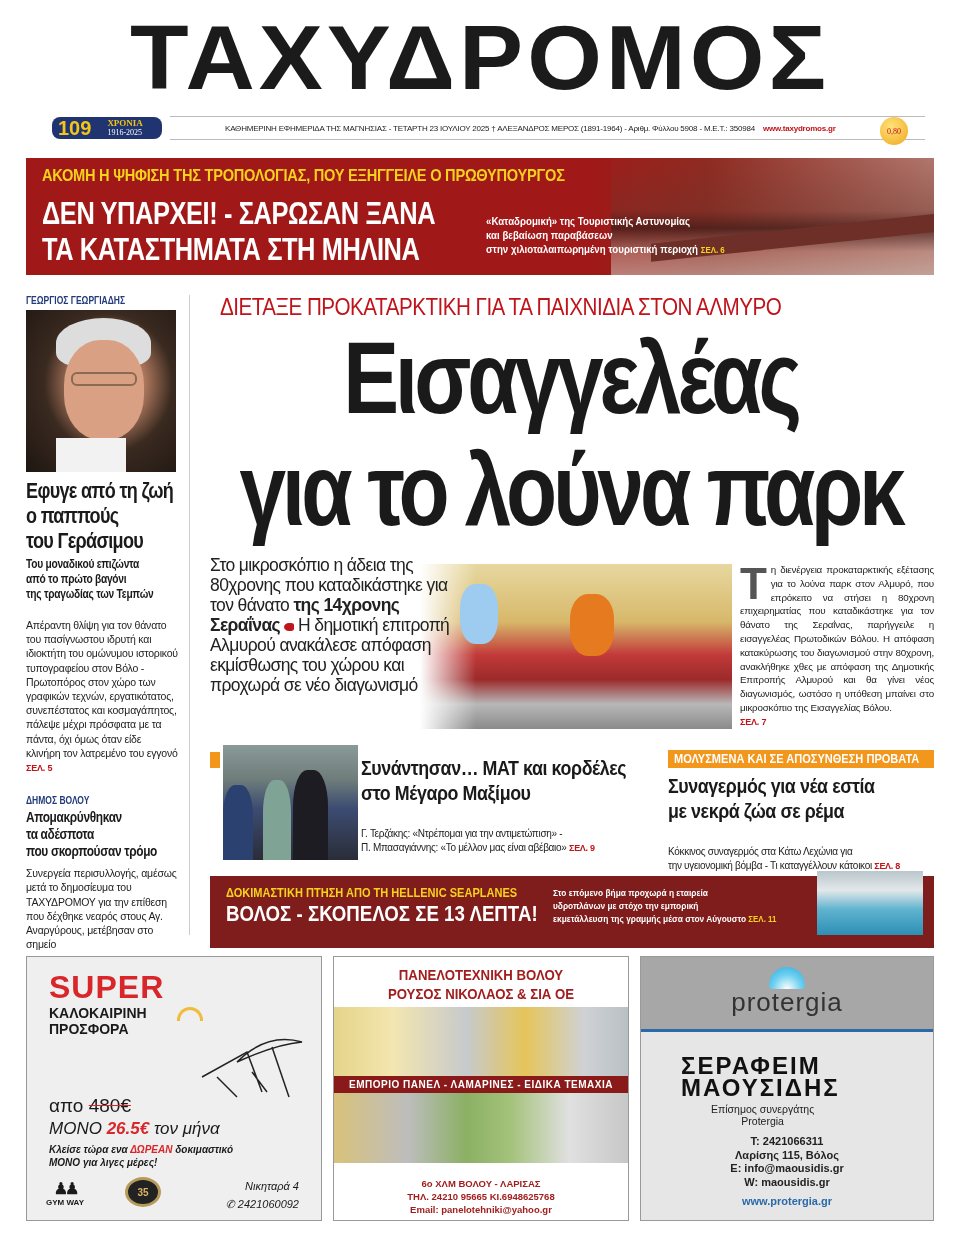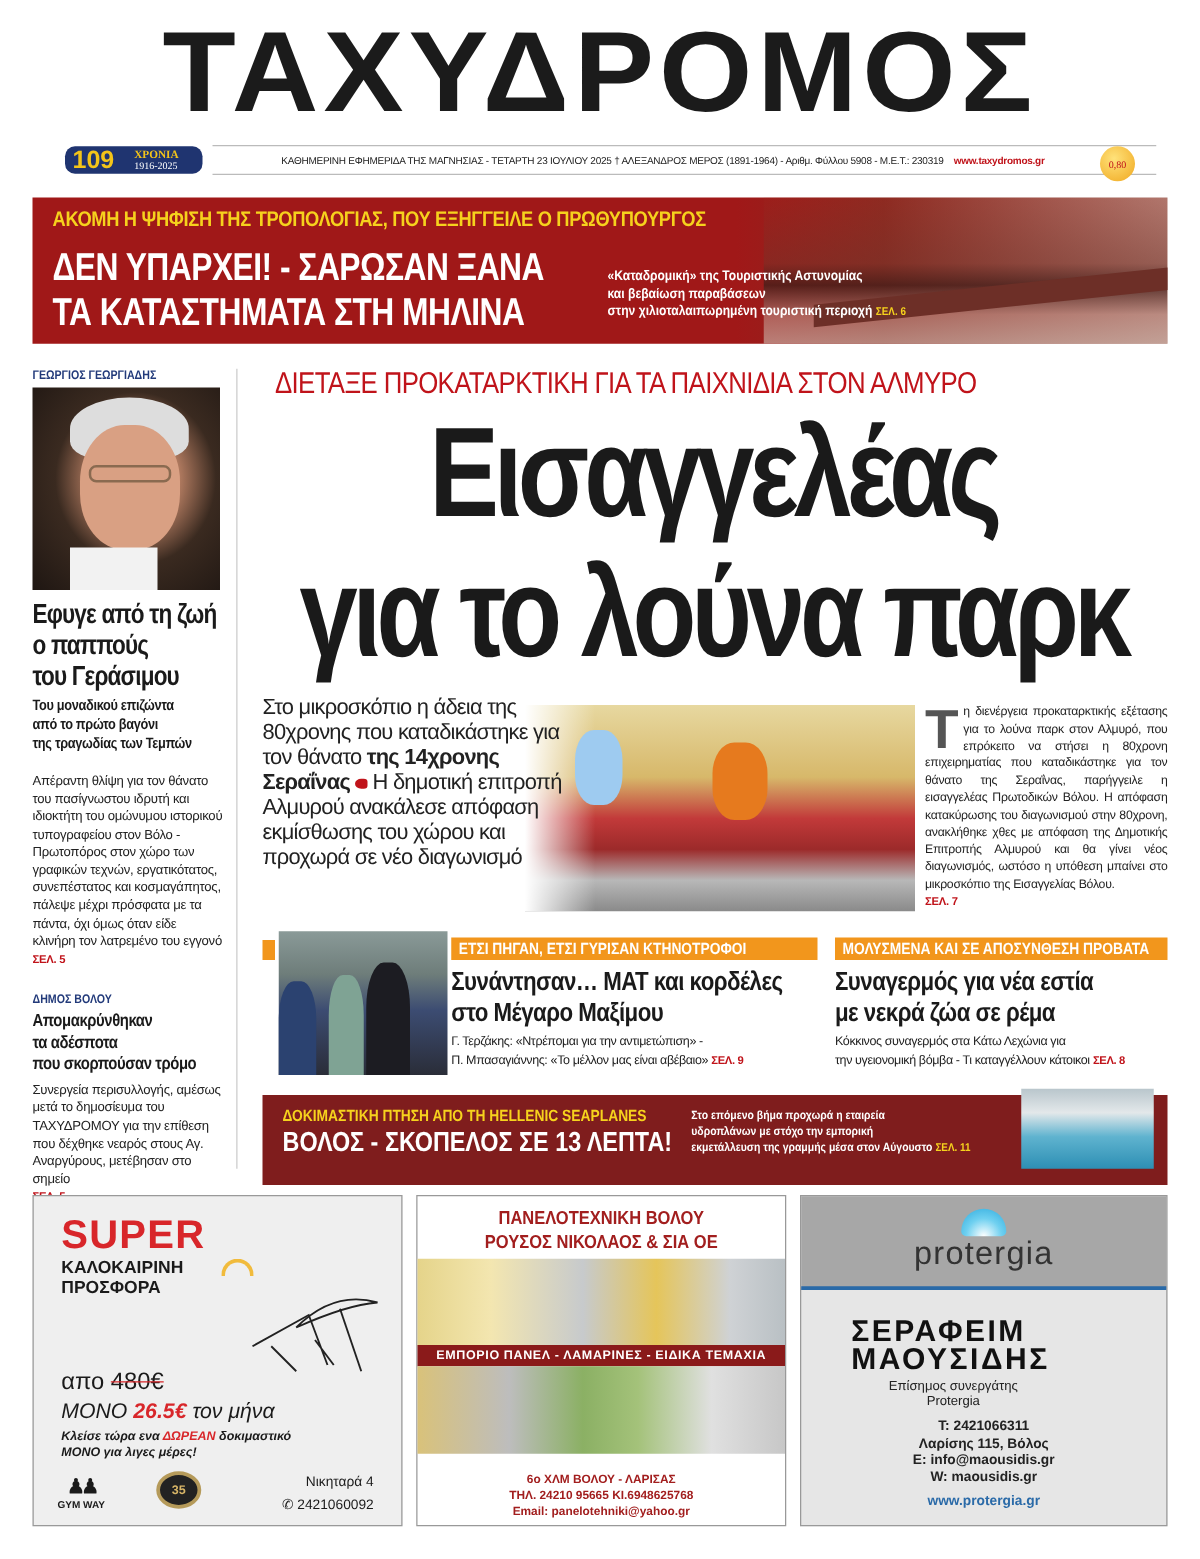--- a/index.html
+++ b/index.html
@@ -49,41 +49,41 @@
 .story2-photo{left:223px;top:745px;width:135px;height:115px;background:linear-gradient(180deg,#8a9a98 0%,#6e7d7a 30%,#3c4c72 55%,#2a2d38 100%)}
 .story2-photo .p1{position:absolute;left:0;top:40px;width:30px;height:75px;background:#2b4270;border-radius:40% 40% 0 0}
 .story2-photo .p2{position:absolute;left:70px;top:25px;width:35px;height:90px;background:#1c1c22;border-radius:40% 40% 0 0}
 .story2-photo .p3{position:absolute;left:40px;top:35px;width:28px;height:80px;background:#7fa394;border-radius:40% 40% 0 0}
 .orange-tab{left:210px;top:752px;width:10px;height:16px;background:#f2961c}
 .kick-or{height:18px;background:#f2961c;color:#fff;font-weight:bold;font-size:13px;line-height:18px;padding-left:6px;white-space:nowrap;overflow:hidden}
 .kick-or span{display:inline-block;transform:scaleX(0.85);transform-origin:left}
 .s2{left:361px;top:750px;width:293px}
 .s3{left:668px;top:750px;width:266px}
 .s-h{margin-top:5px;font-weight:bold;font-size:21px;line-height:25px;letter-spacing:-0.5px;transform:scaleX(0.85);transform-origin:left;white-space:nowrap}
-.s-body{margin-top:4px;font-size:10px;line-height:14px;color:#222;letter-spacing:-0.3px;white-space:nowrap}
+.s-body{margin-top:22px;font-size:10px;line-height:14px;color:#222;letter-spacing:-0.3px;white-space:nowrap}
 .sea{left:210px;top:876px;width:724px;height:72px;background:#7f1d1d}
 .sea .k{position:absolute;left:16px;top:9px;color:#f6d21d;font-weight:bold;font-size:13px;transform:scaleX(0.85);transform-origin:left;white-space:nowrap}
 .sea .h{position:absolute;left:16px;top:25px;color:#fff;font-weight:bold;font-size:22px;transform:scaleX(0.85);transform-origin:left;white-space:nowrap}
 .sea .sub{position:absolute;left:343px;top:10px;color:#fff;font-size:9.5px;line-height:13px;font-weight:bold;transform:scaleX(0.88);transform-origin:left;white-space:nowrap}
 .sea .photo{position:absolute;left:607px;top:-5px;width:106px;height:64px;background:linear-gradient(180deg,#b9c6cc 0%,#e3e8ea 30%,#5fb3cf 60%,#2d8fb4 100%)}
 .ad{top:956px;height:265px;border:1px solid #999;position:absolute}
 .ad1{left:26px;width:296px;background:#efefef}
 .ad1 .super{position:absolute;left:22px;top:12px;font-size:32px;font-weight:900;color:#d8262a;letter-spacing:1px}
 .ad1 .t1{position:absolute;left:22px;top:48px;font-size:14px;font-weight:bold;line-height:16px}
 .ad1 .t2{position:absolute;left:22px;top:88px;font-size:18px;font-weight:bold;line-height:20px}
 .ad1 .t3{position:absolute;left:22px;top:138px;font-size:19px}
 .ad1 .t3 s{text-decoration-color:#d8262a}
 .ad1 .t4{position:absolute;left:22px;top:162px;font-size:17px;font-style:italic}
 .ad1 .t4 .r{color:#d8262a;font-weight:bold}
 .ad1 .t5{position:absolute;left:22px;top:186px;font-size:10px;font-style:italic;font-weight:bold;line-height:13px}
 .ad1 .t5 .r{color:#d8262a}
 .ad1 .gym{position:absolute;left:18px;top:222px;font-size:8px;font-weight:bold;text-align:center;width:40px}
 .ad1 .gymicon{font-size:16px;display:block;letter-spacing:-3px}
 .ad1 .seal{position:absolute;left:98px;top:220px;width:36px;height:30px;border-radius:50%;border:3px solid #b59a5a;background:#222;color:#d7b567;font-size:10px;font-weight:bold;display:flex;align-items:center;justify-content:center}
-.ad1 .addr{position:absolute;left:192px;top:220px;font-size:11px;text-align:right;width:80px;line-height:18px}
+.ad1 .addr{position:absolute;left:192px;top:220px;font-size:11px;font-style:italic;text-align:right;width:80px;line-height:18px}
 .ad1 .sun{position:absolute;left:150px;top:50px;width:26px;height:14px;border:3px solid #f1bb3c;border-bottom:none;border-radius:26px 26px 0 0}
 .ad1 .chair{position:absolute;left:170px;top:75px;width:110px;height:70px}
 .ad2{left:333px;width:296px;background:#fff}
 .ad2 .h{position:absolute;left:0;top:8px;width:100%;text-align:center;color:#a21e1e;font-weight:bold;font-size:15px;line-height:19px;transform:scaleX(0.88)}
 .ad2 .img{position:absolute;left:0;width:100%;height:70px;background:linear-gradient(90deg,#e5d48a 0%,#f3e6b0 20%,#c7cacc 45%,#e5c55a 65%,#cfd2d5 85%,#b9c0c4 100%)}
 .ad2 .img.i1{top:50px}
 .ad2 .img.i2{top:136px;background:linear-gradient(90deg,#d9c27a 0%,#bdbdbd 25%,#8bb064 45%,#a4c27a 60%,#e0e0e0 80%,#c7c7c7 100%)}
 .ad2 .bar{position:absolute;left:0;top:119px;width:100%;height:17px;background:#8a1a1a;color:#fff;font-size:10px;font-weight:bold;text-align:center;line-height:17px;letter-spacing:0.5px}
 .ad2 .f{position:absolute;left:0;top:220px;width:100%;text-align:center;color:#a21e1e;font-weight:bold;font-size:9.5px;line-height:13px}
 .ad3{left:640px;width:294px;background:#e6e6e6}
@@ -102,21 +102,21 @@
 
 <div class="abs badge109">
   <span class="num">109</span>
   <span class="yrs">
     <span class="a">ΧΡΟΝΙΑ</span>
     <span class="b">1916-2025</span>
   </span>
 </div>
 
 <div class="abs dateline">
-  <span>ΚΑΘΗΜΕΡΙΝΗ ΕΦΗΜΕΡΙΔΑ ΤΗΣ ΜΑΓΝΗΣΙΑΣ - ΤΕΤΑΡΤΗ 23 ΙΟΥΛΙΟΥ 2025 † ΑΛΕΞΑΝΔΡΟΣ ΜΕΡΟΣ (1891-1964) - Αριθμ. Φύλλου 5908 - Μ.Ε.Τ.: 230319</span>
+  <span>ΚΑΘΗΜΕΡΙΝΗ ΕΦΗΜΕΡΙΔΑ ΤΗΣ ΜΑΓΝΗΣΙΑΣ - ΤΕΤΑΡΤΗ 23 ΙΟΥΛΙΟΥ 2025 † ΑΛΕΞΑΝΔΡΟΣ ΜΕΡΟΣ (1891-1964) - Αριθμ. Φύλλου 5908 - Μ.Ε.Τ.: 350984</span>
   <span class="web">www.taxydromos.gr</span>
 </div>
 
 <div class="abs price">0,80</div>
 
 <div class="abs banner">
   <div class="photo">
       <div class="shore"></div>
     </div>
   <div class="kicker">ΑΚΟΜΗ Η ΨΗΦΙΣΗ ΤΗΣ ΤΡΟΠΟΛΟΓΙΑΣ, ΠΟΥ ΕΞΗΓΓΕΙΛΕ Ο ΠΡΩΘΥΠΟΥΡΓΟΣ</div>
@@ -191,21 +191,20 @@
 </div>
 
 <div class="abs orange-tab"></div>
 <div class="abs story2-photo">
   <div class="p1"></div>
     <div class="p3"></div>
     <div class="p2"></div>
 </div>
 
 <div class="abs s2">
-  <div class="kick-or"><span>ΕΤΣΙ ΠΗΓΑΝ, ΕΤΣΙ ΓΥΡΙΣΑΝ ΚΤΗΝΟΤΡΟΦΟΙ</span></div>
   <div class="s-h">
     <div>Συνάντησαν… ΜΑΤ και κορδέλες</div>
     <div>στο Μέγαρο Μαξίμου</div>
   </div>
   <div class="s-body">
     <div>Γ. Τερζάκης: «Ντρέπομαι για την αντιμετώπιση» -</div>
     <div><span>Π. Μπασαγιάννης: «Το μέλλον μας είναι αβέβαιο»</span> <span class="sela">ΣΕΛ. 9</span></div>
   </div>
 </div>
 

